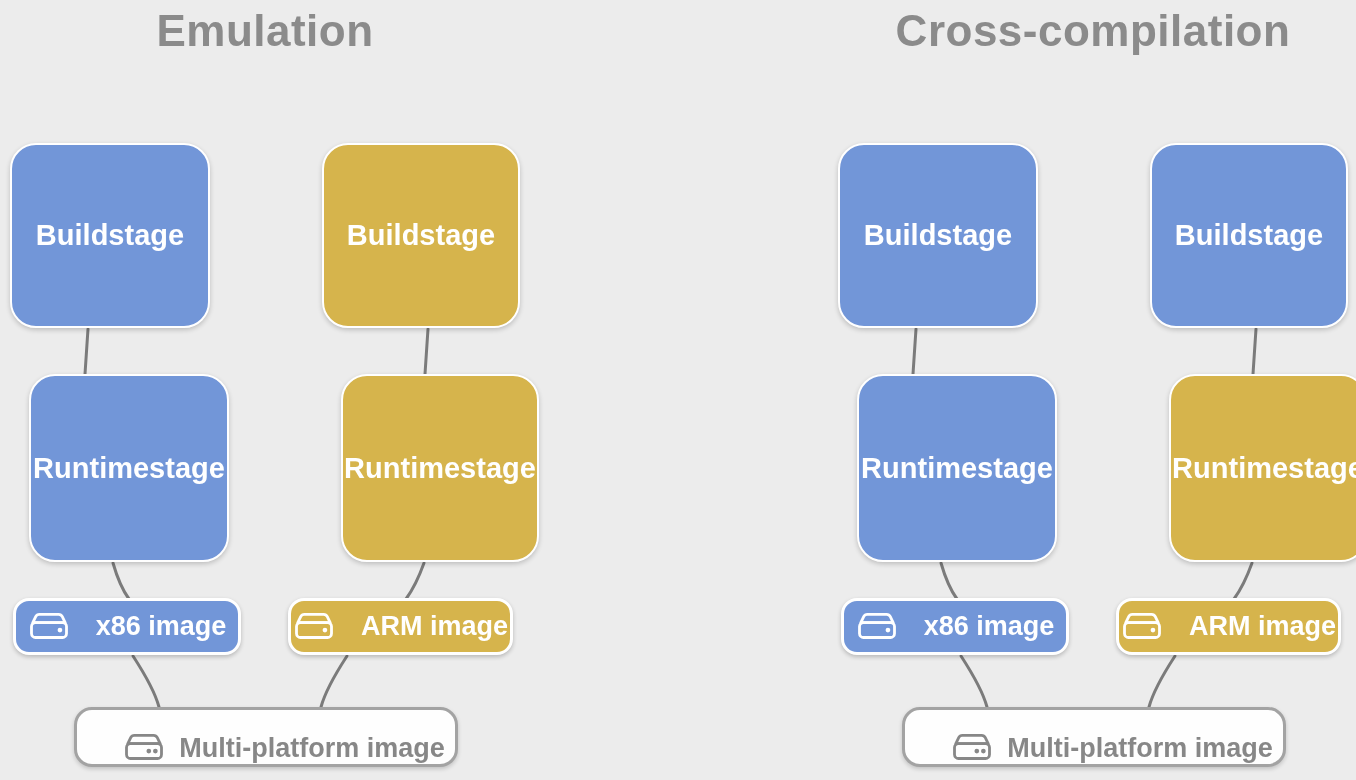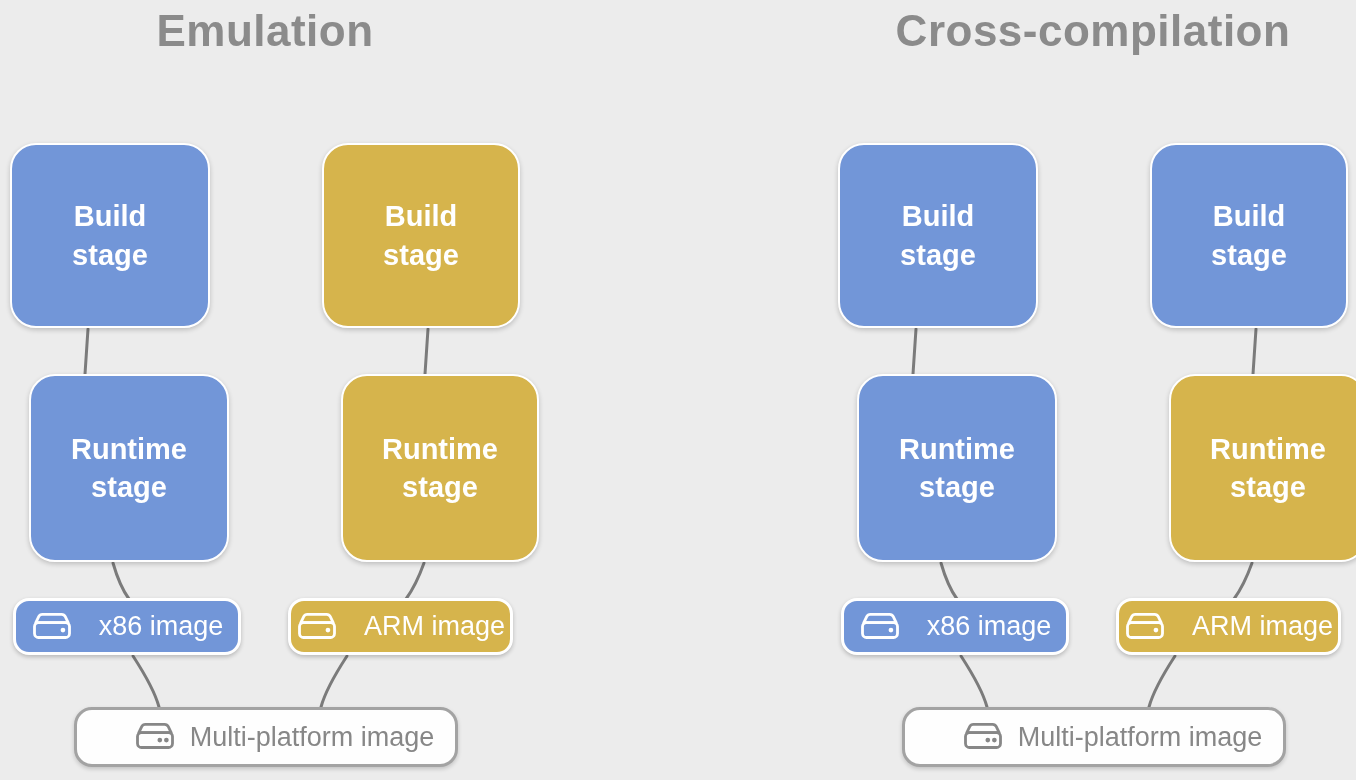--- a/index.html
+++ b/index.html
@@ -35,21 +35,21 @@
     stroke-width: 3;
     stroke-linecap: round;
   }
 
   .stage {
     position: absolute;
     width: 200px; height: 185px;
     border-radius: 26px;
     border: 2px solid #ffffff;
     box-shadow: 0 2px 5px rgba(0,0,0,0.20);
-    display: flex; flex-direction: column;
+    display: flex; flex-direction: row;
     align-items: center; justify-content: center;
     color: var(--stage-text, #ffffff);
     font-size: 29px; font-weight: bold; line-height: 1.32;
     box-sizing: border-box;
     text-align: center;
   }
   .stage span { display: block; }
   .col-a { left: 10px; }
   .col-b { left: 322px; width: 198px; }
   .row-build   { top: 143px; }
@@ -57,38 +57,38 @@
 
   .img-pill {
     position: absolute;
     top: 598px; height: 57px;
     border-radius: 16px;
     border: 3px solid #ffffff;
     box-shadow: 0 2px 4px rgba(0,0,0,0.22);
     display: flex; align-items: center; justify-content: center;
     gap: 26px;
     color: #ffffff;
-    font-size: 27px; font-weight: normal;
+    font-size: 27px; font-weight: bold;
     box-sizing: border-box;
     white-space: nowrap;
   }
   .pill-a { left: 13px;  width: 228px; }
   .pill-b { left: 288px; width: 225px; }
 
   .multi-pill {
     position: absolute;
     top: 707px; left: 74px; width: 384px; height: 60px;
     background: var(--multi-pill-bg, #fefefe);
     border: 3px solid var(--multi-pill-border, #a3a3a3);
     border-radius: 18px;
     box-shadow: 0 2px 4px rgba(0,0,0,0.18);
-    display: flex; align-items: center; justify-content: center;
+    display: flex; align-items: flex-end; justify-content: center;
     gap: 14px;
     color: var(--multi-pill-text, #878787);
-    font-size: 27px; font-weight: normal;
+    font-size: 27px; font-weight: bold;
     box-sizing: border-box;
     white-space: nowrap;
     padding-left: 36px;
   }
 
   .drive-icon { width: 42px; height: 32px; flex: 0 0 auto; }
   .drive-icon path, .drive-icon rect { fill: none; stroke: currentColor; stroke-width: 3.2; stroke-linejoin: round; }
   .drive-icon circle { fill: currentColor; stroke: none; }
 </style>
 </head>

